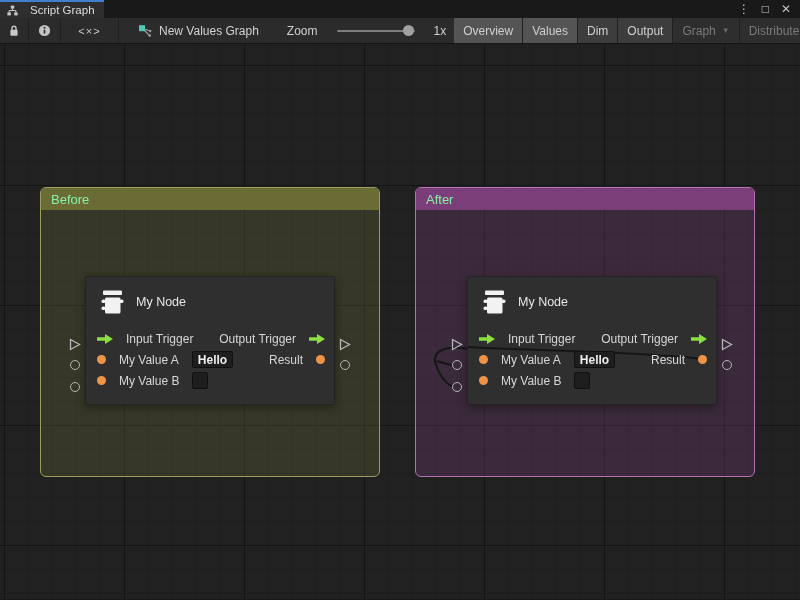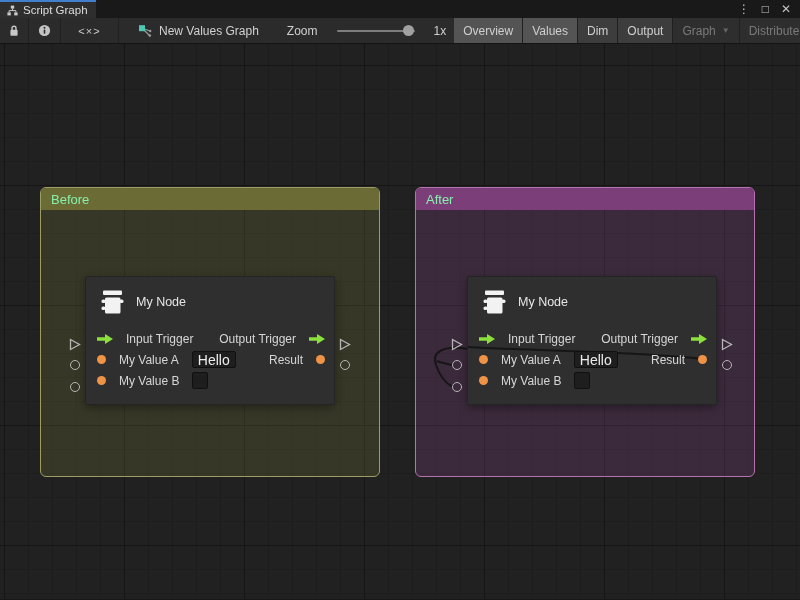--- a/index.html
+++ b/index.html
@@ -2,22 +2,22 @@
 <html style="--accent: #3f7fce; --flow-port: #8be03e; --value-port: #ef9447; --canvas-bg: #212121; --node-bg: #2f2f2f; --before-header: #6b6b35; --before-border: #9c9c63; --before-fill: rgba(114,114,56,0.27); --after-header: #7b3e78; --after-border: #b472b0; --after-fill: rgba(131,67,128,0.27); --new-graph-icon: #4fc8b4;"><head>
 <meta charset="utf-8">
 <style>
   * { margin:0; padding:0; box-sizing:border-box; }
   html,body { width:800px; height:600px; background:#181818; overflow:hidden;
               font-family:"Liberation Sans", sans-serif; }
   .window { width:800px; height:600px; display:flex; flex-direction:column; position:relative; }
 
   
   .tabbar { height:18px; background:#191919; display:flex; align-items:stretch; }
-  .tab { width:96px; background:#2e2e2e; border-top:2px solid var(--accent,#3f7fce);
-         display:flex; align-items:center; gap:5px; padding:0 7px; }
+  .tab { width:104px; background:#2e2e2e; border-top:2px solid var(--accent,#3f7fce);
+         display:flex; align-items:center; gap:12px; padding:0 7px; }
   .tab-label { font-size:11.5px; color:#dddddd; white-space:nowrap; }
   .win-controls { margin-left:auto; display:flex; align-items:center; gap:12px; padding:0 9px;
                   color:#c4c4c4; font-size:12px; }
   .win-controls span { line-height:1; cursor:default; }
 
   
   .toolbar { height:26px; background:#2b2b2b; border-bottom:1px solid #141414;
              display:flex; align-items:stretch; overflow:hidden; }
   .tbtn { display:flex; align-items:center; justify-content:center; gap:4px;
           font-size:12px; color:#cfcfcf; padding:0 9px; border-right:1px solid #202020;
@@ -75,22 +75,22 @@
   .node-header { position:relative; z-index:1; display:flex; align-items:center; gap:10px;
                  padding:11px 12px 12px 12px; height:51px; }
   .node-title { font-size:12.5px; color:#e6e6e6; }
   .prow { position:relative; z-index:1; height:21px; display:flex; align-items:center;
           justify-content:space-between; padding:0 9px 0 11px; }
   .pside { display:flex; align-items:center; gap:13px; }
   .plabel { font-size:12px; color:#d6d6d6; white-space:nowrap; }
   .flow-arrow path { fill:var(--flow-port,#8be03e); }
   .vdot { width:9px; height:9px; border-radius:50%; background:var(--value-port,#ef9447); flex:none; }
   .field { height:17px; min-width:16px; background:#1e1e1e; border:1px solid #101010;
-           border-radius:2px; padding:0 5px; font-size:14px; color:#ececec;
-           display:flex; align-items:center; }
+           border-radius:2px; padding:0 5px; font-size:12px; color:#ececec;
+           display:flex; align-items:center;font-weight:bold; }
   .field.empty { width:16px; }
 
   
   .ext-circle { position:absolute; width:10px; height:10px; border:1.5px solid #b6b6b6;
                 border-radius:50%; }
   .ext-tri { position:absolute; }
   .ext-tri polygon { fill:none; stroke:#b6b6b6; stroke-width:1.3; }
 </style>
 </head>
 <body>

